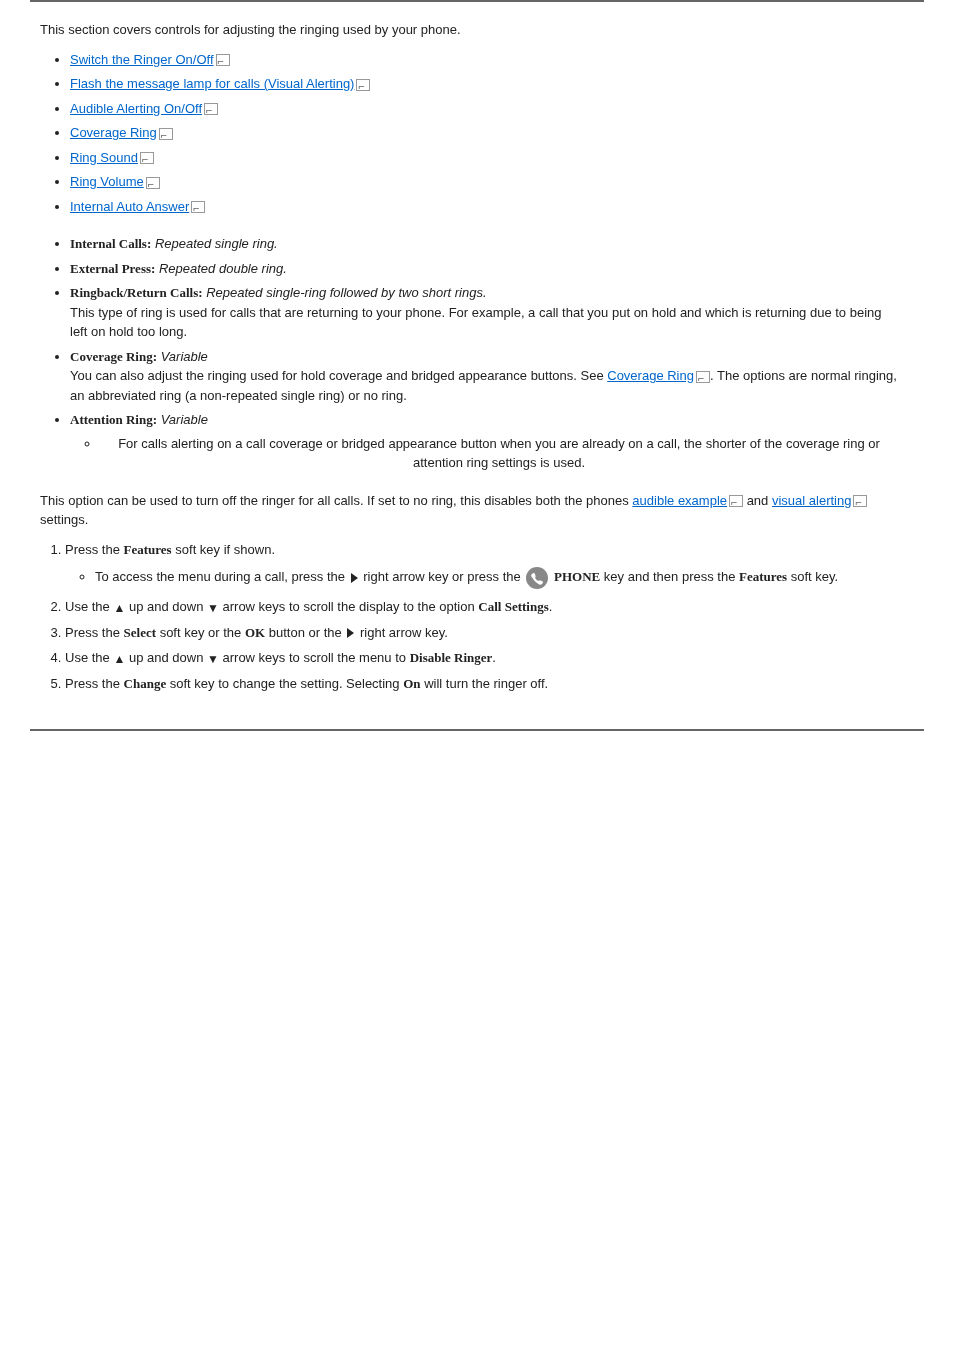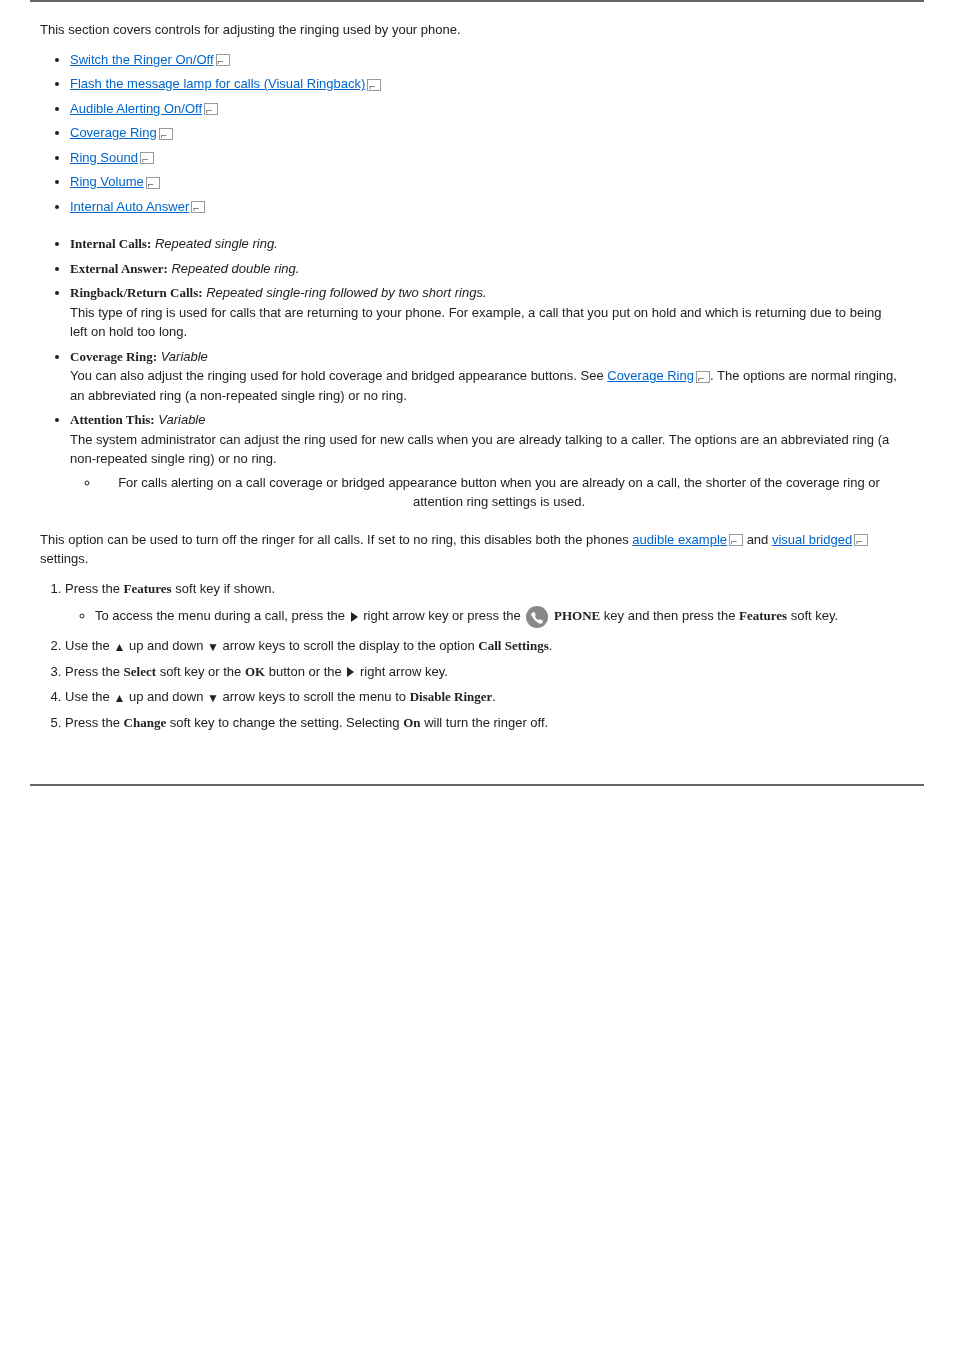--- a/index.html
+++ b/index.html
@@ -19,21 +19,21 @@
       border: none;
       border-top: 2px solid #666;
       margin: 0 30px;
     }
     .bottom-rule {
       border: none;
       border-top: 2px solid #666;
       margin: 0 30px;
     }
     .content {
-      padding: 18px 40px 44px 40px;
+      padding: 18px 40px 28px 40px;
     }
     p {
       margin-bottom: 10px;
       line-height: 1.5;
     }
     ul {
       margin: 8px 16px 8px 30px;
       padding: 0;
     }
     ul li {
@@ -107,21 +107,21 @@
   <hr class="top-rule">
   <div class="content">
 
     <p>This section covers controls for adjusting the ringing used by your phone.</p>
 
     <ul>
       <li>
         <a href="#">Switch the Ringer On/Off</a><span class="anchor-icon"></span>
       </li>
       <li>
-        <a href="#">Flash the message lamp for calls (Visual Ringback)</a><span class="anchor-icon"></span>
+        <a href="#">Flash the message lamp for calls (Visual Alerting)</a><span class="anchor-icon"></span>
       </li>
       <li>
         <a href="#">Audible Alerting On/Off</a><span class="anchor-icon"></span>
       </li>
       <li>
         <a href="#">Coverage Ring</a><span class="anchor-icon"></span>
       </li>
       <li>
         <a href="#">Ring Sound</a><span class="anchor-icon"></span>
       </li>
@@ -135,52 +135,51 @@
 
     <div class="section-divider"></div>
 
 
     <ul>
       <li>
         <span class="bold">Internal Calls:</span>
         <span class="italic"> Repeated single ring.</span>
       </li>
       <li>
-        <span class="bold">External Answer:</span>
+        <span class="bold">External Press:</span>
         <span class="italic"> Repeated double ring.</span>
       </li>
       <li>
         <span class="bold">Ringback/Return Calls:</span>
         <span class="italic"> Repeated single-ring followed by two short rings.</span><br>
         <span>This type of ring is used for calls that are returning to your phone. For example, a call that you put on hold and which is returning due to being left on hold too long.</span>
       </li>
       <li>
         <span class="bold">Coverage Ring:</span>
         <span class="italic"> Variable</span><br>
         <span>You can also adjust the ringing used for hold coverage and bridged appearance buttons. See </span><a href="#">Coverage Ring</a><span class="anchor-icon"></span><span>. The options are normal ringing, an abbreviated ring (a non-repeated single ring) or no ring.</span>
       </li>
       <li>
-        <span class="bold">Attention This:</span>
+        <span class="bold">Attention Ring:</span>
         <span class="italic"> Variable</span><br>
-        <span>The system administrator can adjust the ring used for new calls when you are already talking to a caller. The options are an abbreviated ring (a non-repeated single ring) or no ring.</span>
         <ul>
           <li>
             <span>For calls alerting on a call coverage or bridged appearance button when you are already on a call, the shorter of the coverage ring or attention ring settings is used.</span>
           </li>
         </ul>
       </li>
     </ul>
 
     <div class="section-divider"></div>
 
 
     <div class="section-divider"></div>
 
     <p>
-      <span>This option can be used to turn off the ringer for all calls. If set to no ring, this disables both the phones </span><a href="#">audible example</a><span class="anchor-icon"></span><span> and </span><a href="#">visual bridged</a><span class="anchor-icon"></span><span> settings.</span>
+      <span>This option can be used to turn off the ringer for all calls. If set to no ring, this disables both the phones </span><a href="#">audible example</a><span class="anchor-icon"></span><span> and </span><a href="#">visual alerting</a><span class="anchor-icon"></span><span> settings.</span>
     </p>
 
     <ol>
       <li>
         <span>Press the </span><span class="bold">Features</span><span> soft key if shown.</span>
         <ul>
           <li>
             <span>To access the menu during a call, press the </span><span class="arrow-right"></span><span> right arrow key or press the </span>
             
             <span style="display:inline-block; width:22px; height:22px; background:#888; border-radius:50%; vertical-align:middle; text-align:center; line-height:22px; margin: 0 2px;">

